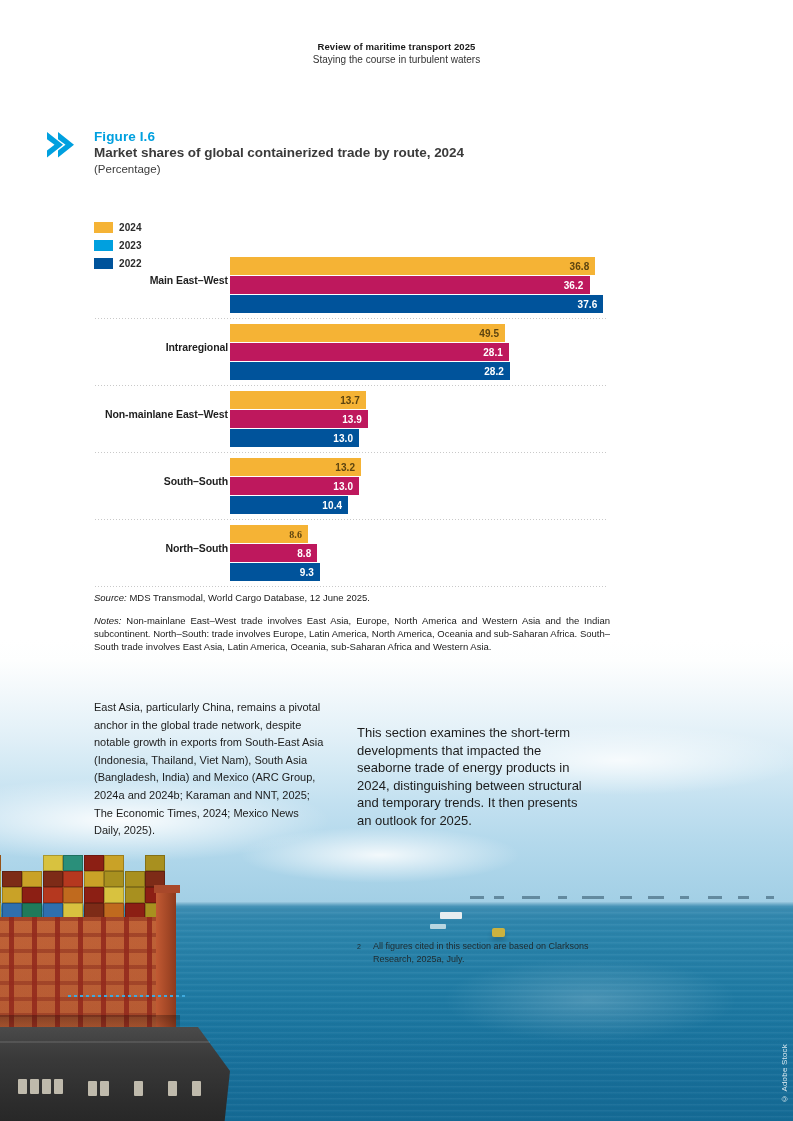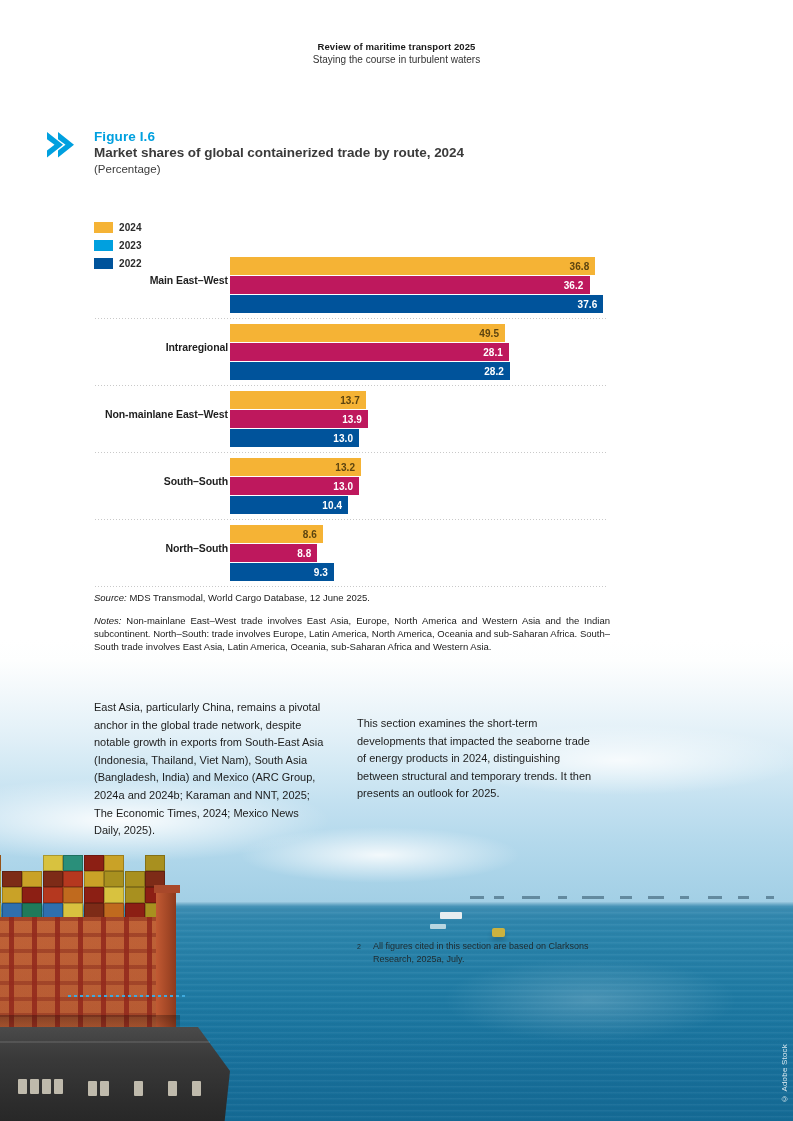--- a/index.html
+++ b/index.html
@@ -377,22 +377,22 @@
     font-weight: bold;
     color: #00A0DF;
     letter-spacing: -0.15px;
   }
   #section-head sup {
     font-size: 9.5px;
     vertical-align: super;
     line-height: 0;
   }
   #section-body {
-    margin-top: 16px;
-    font-size: 11px;
+    margin-top: 25px;
+    font-size: 13px;
     line-height: 17.6px;
     color: #1c1c1c;
   }
   #footnote {
     position: absolute;
     left: 357px; top: 940px;
     width: 236px;
     font-size: 9px;
     line-height: 13px;
     color: #1f2a2e;
@@ -601,27 +601,27 @@
           </div>
           <div class="bar bar-2022" style="width: 118.2px;">
             <span class="bar-val">10.4</span>
           </div>
         </div>
         <div class="cat-sep"></div>
       </div>
       <div class="cat-group">
         <div class="cat-label">North–South</div>
         <div class="bars">
-          <div class="bar bar-2024" style="width: 93px;">
+          <div class="bar bar-2024" style="width: 78px; font-family: Liberation Serif, serif;">
             <span class="bar-val">8.6</span>
           </div>
           <div class="bar bar-2023" style="width: 87.4px;">
             <span class="bar-val">8.8</span>
           </div>
-          <div class="bar bar-2022" style="width: 104px;">
+          <div class="bar bar-2022" style="width: 90px;">
             <span class="bar-val">9.3</span>
           </div>
         </div>
         <div class="cat-sep"></div>
       </div>
     </div>
 
   <div id="fig-source">
     <span class="lbl-italic">Source:</span><span> MDS Transmodal, World Cargo Database, 12 June 2025.</span>
   </div>

